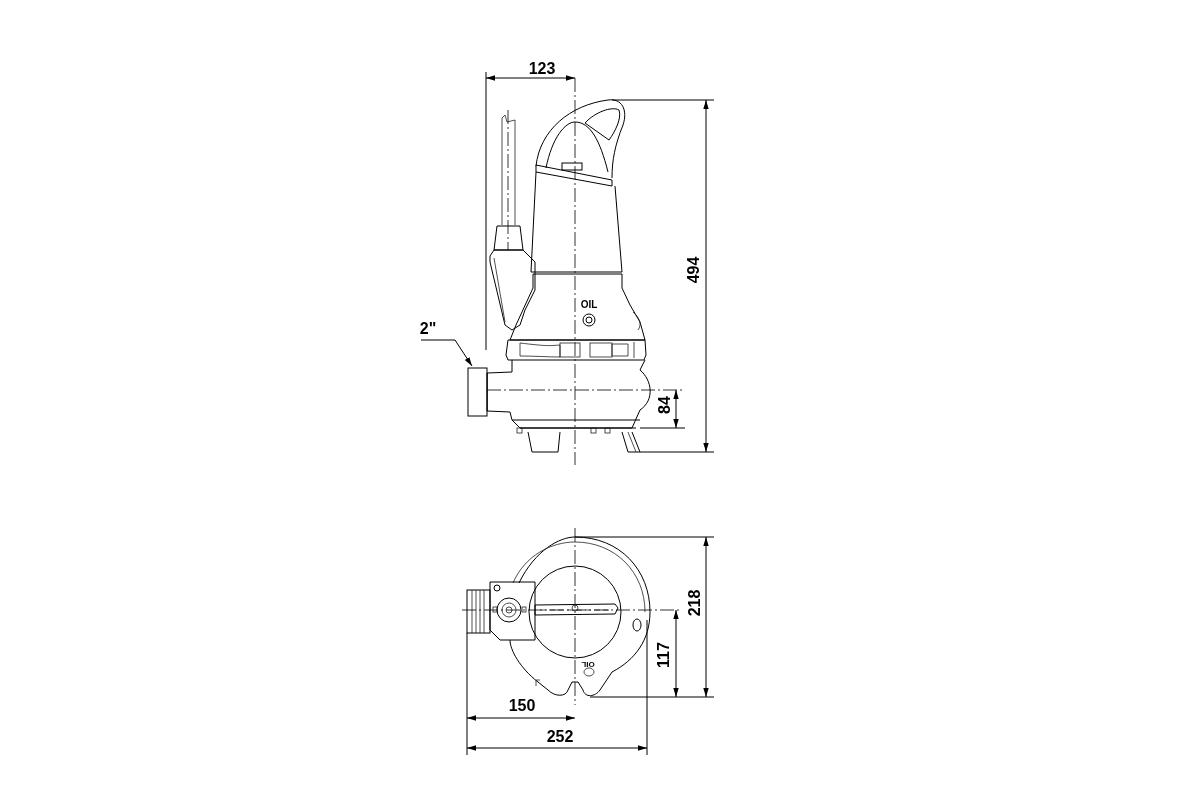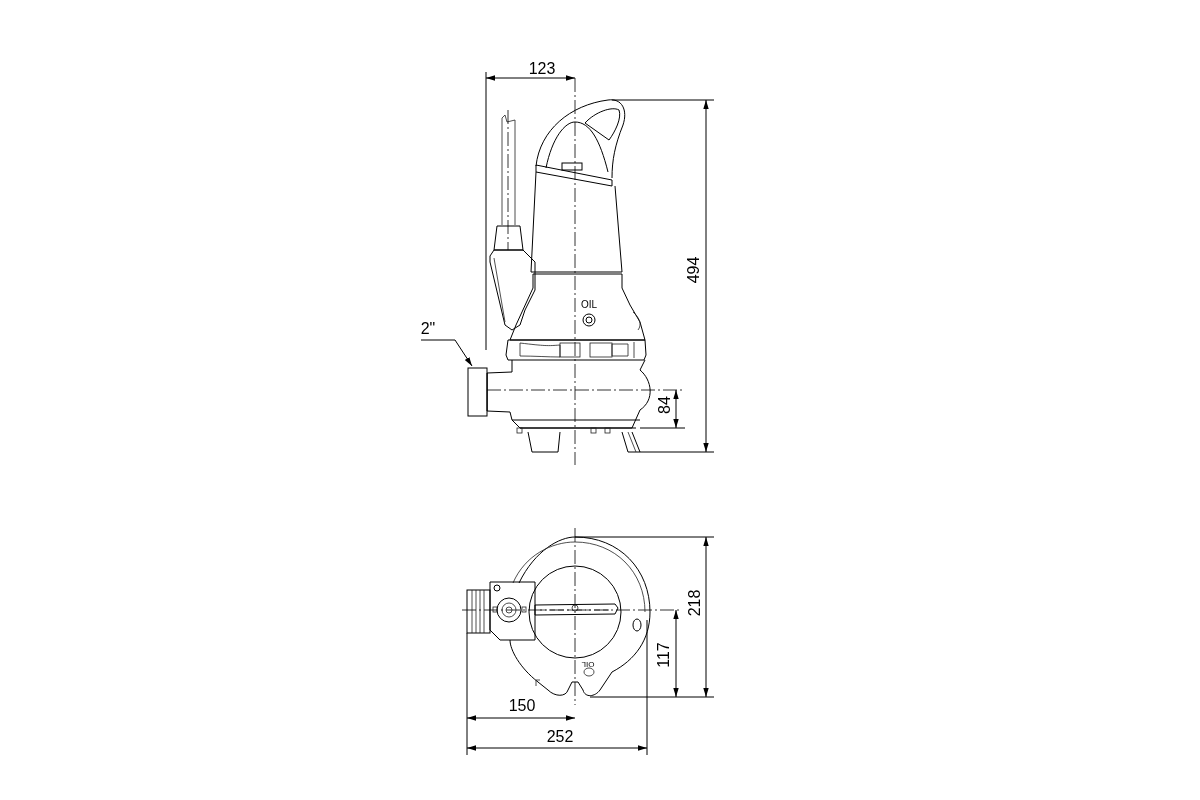--- a/index.html
+++ b/index.html
@@ -1,17 +1,17 @@
 <!DOCTYPE html>
 <html><head>
 <meta charset="utf-8">
 <style>
   html, body { margin: 0; padding: 0; background: #ffffff; }
   body { width: 1200px; height: 800px; overflow: hidden; font-family: "Liberation Sans", sans-serif; }
-  #canvas { position: absolute; left: 0; top: 0; width: 1200px; height: 800px; }
+  #canvas { position: absolute; left: 0; top: 0; width: 1200px; height: 800px; font-weight: bold; }
   svg text { font-family: "Liberation Sans", sans-serif; fill: #000; }
   .ln { stroke: #000; fill: none; stroke-width: 1; }
   .thin { stroke: #222; fill: none; stroke-width: 0.8; }
   .fill-w { fill: #fff; }
   .center { stroke: #000; stroke-width: 0.8; stroke-dasharray: 14 3 2 3; fill: none; }
   .dim-text { font-size: 16px; }
 </style>
 </head>
 <body>
 

